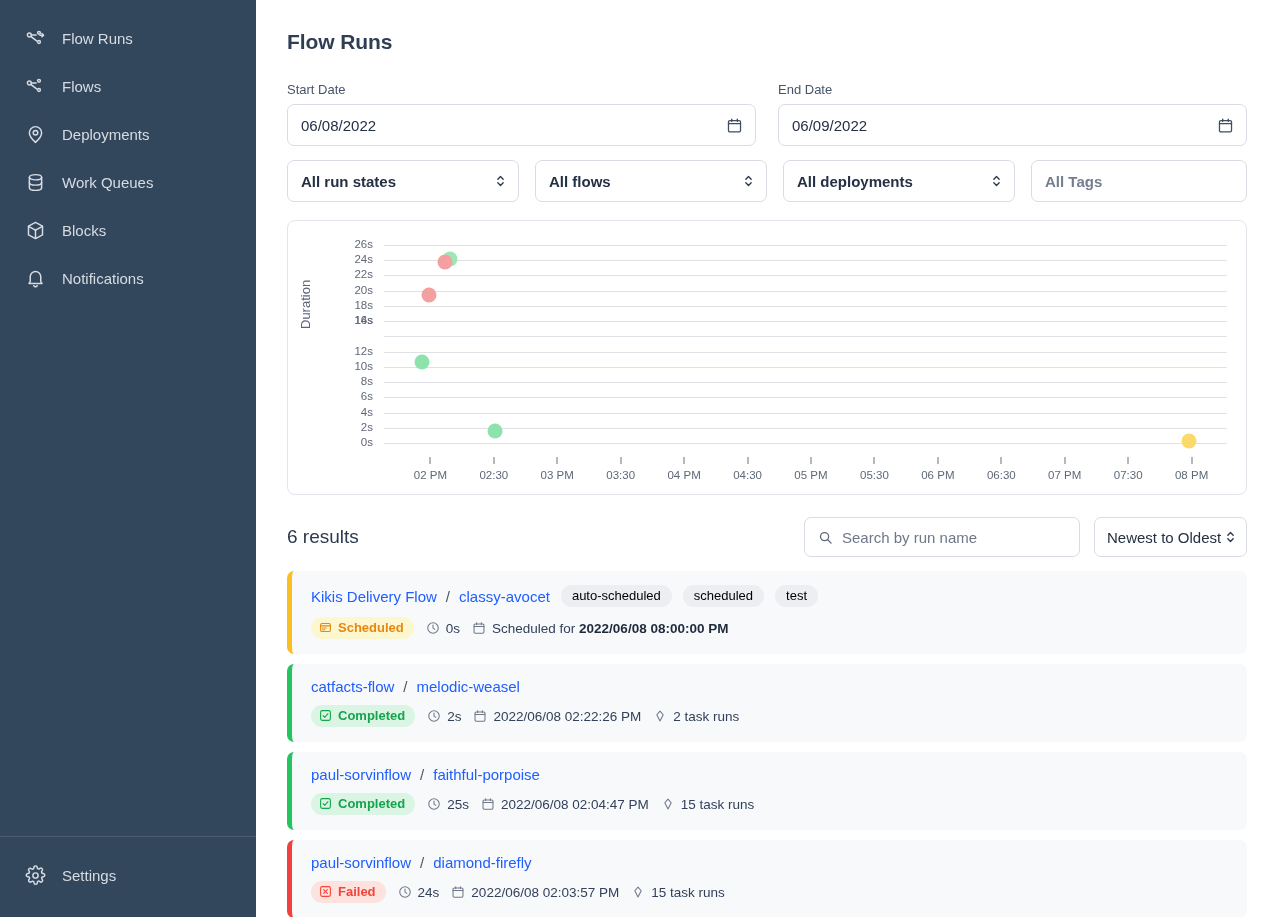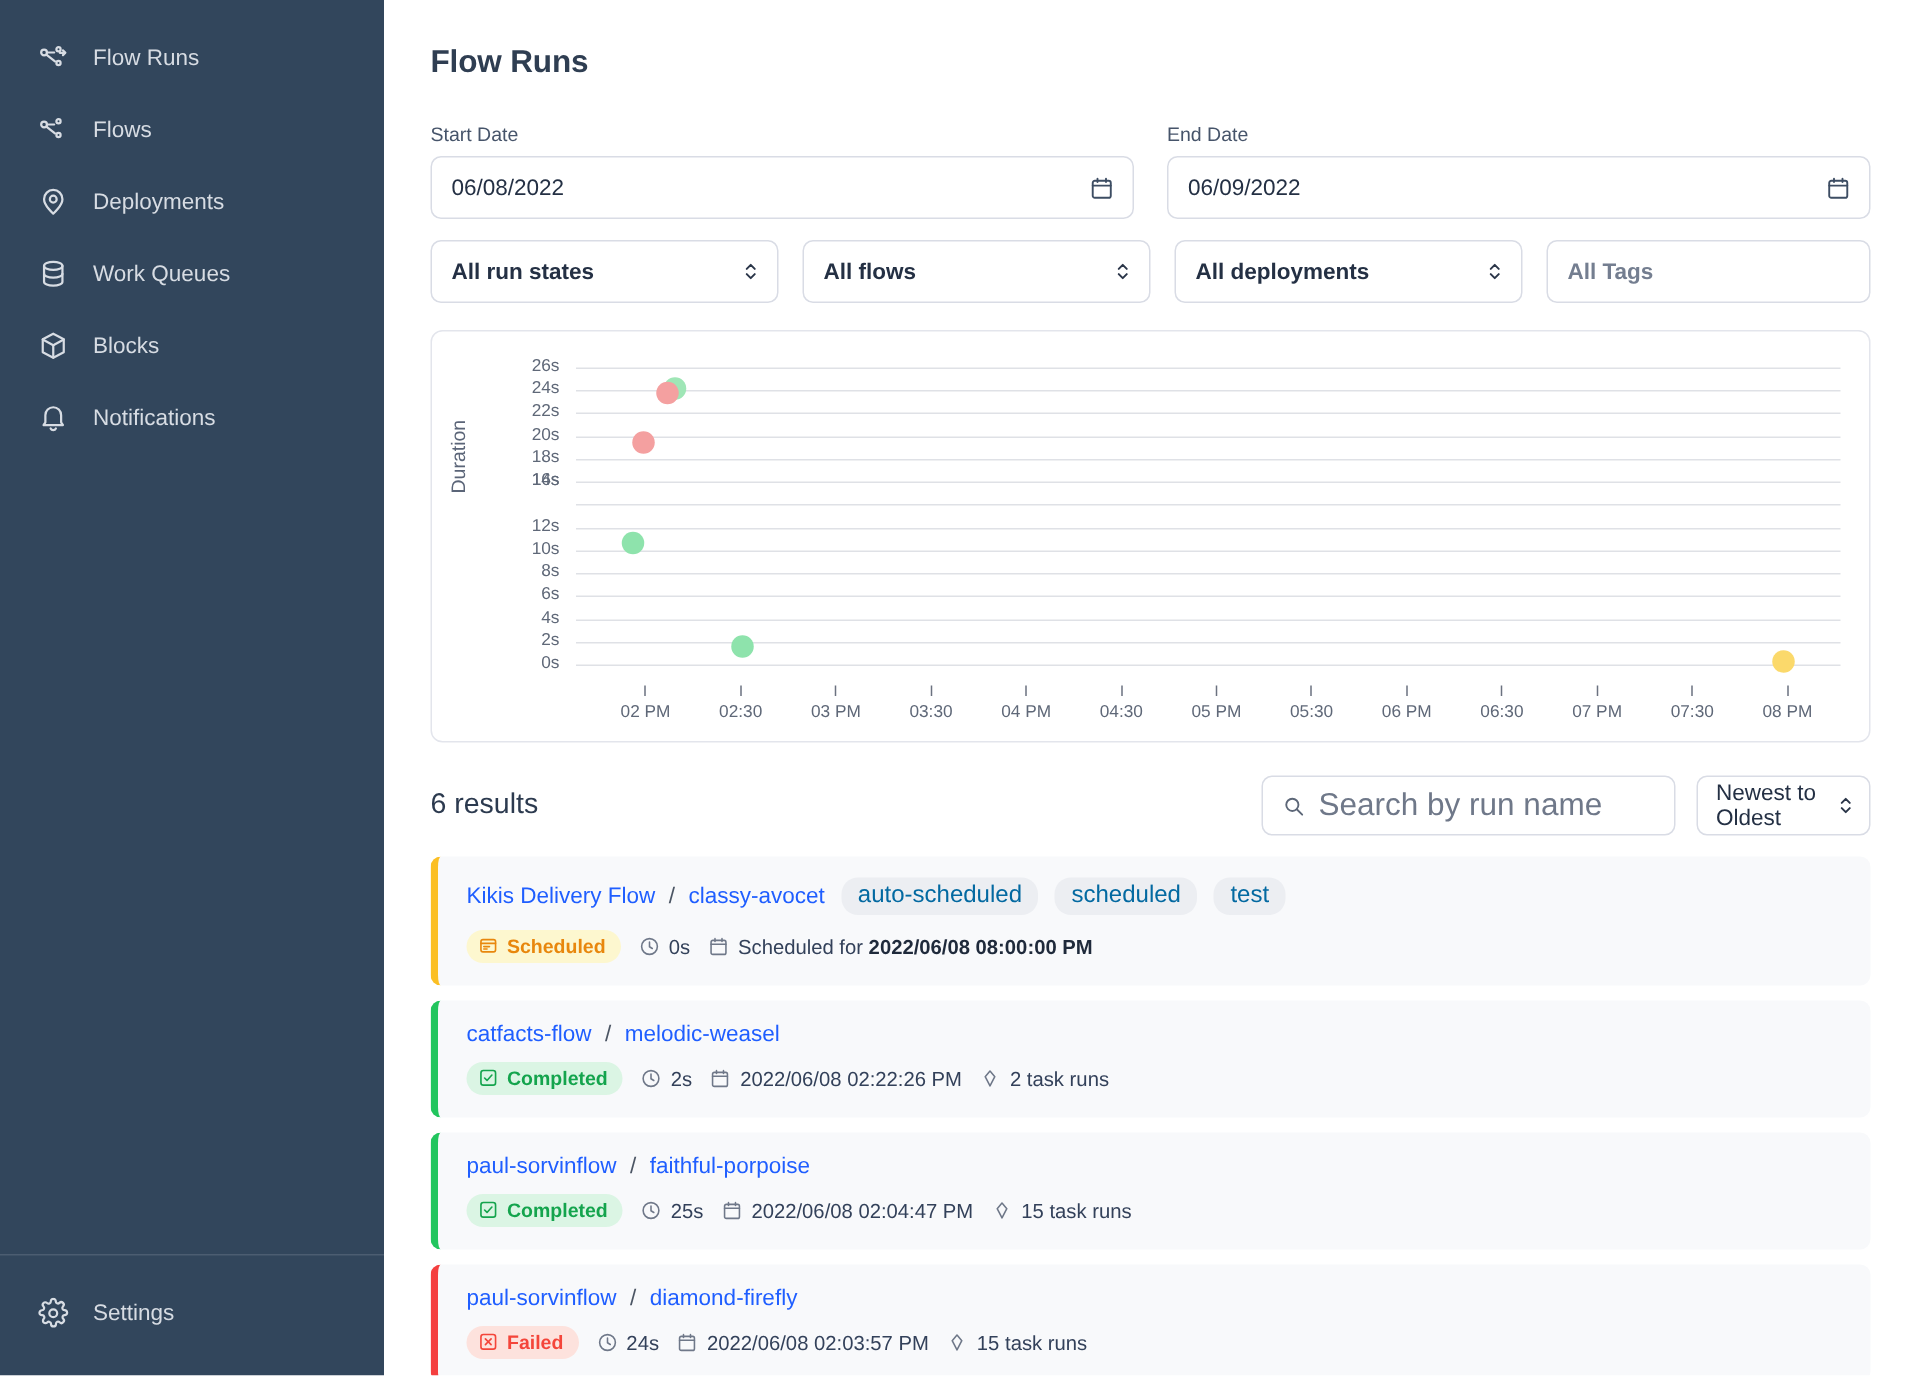--- a/index.html
+++ b/index.html
@@ -161,24 +161,24 @@
   .search-box {
     width: 276px; height: 40px;
     border: 1px solid #d9dce5;
     border-radius: 7px;
     display: flex; align-items: center;
     gap: 9px;
     padding: 0 13px;
     background: #fff;
   }
   .search-box svg { width: 15px; height: 15px; color: #5d6778; display: block; flex: 0 0 15px; }
-  .search-box .ph { font-size: 21px; color: #6f7889; }
+  .search-box .ph { font-size: 15px; color: #6f7889; }
   .sort-sel {
     margin-left: 14px;
-    width: 116px; height: 40px;
+    width: 153px; height: 40px;
     border: 1px solid #d9dce5;
     border-radius: 7px;
     display: flex; align-items: center;
     padding: 0 10px 0 12px;
     font-size: 15px; color: #243044;
     background: #fff; cursor: pointer;
   }
   .sort-sel .val { flex: 1 1 auto; }
 
   
@@ -190,23 +190,23 @@
     padding: 14px 16px 15px 19px;
     position: relative;
   }
   .run-line1 { display: flex; align-items: center; gap: 9px; flex-wrap: wrap; }
   .run-flow, .run-name {
     font-size: 15px; color: #1f5eff; cursor: pointer;
   }
   .run-sep { font-size: 15px; color: #4b5563; }
   .tag {
     background: #eceef2;
-    color: #0369a1;
+    color: #000000;
     border-radius: 11px;
-    font-size: 16px;
+    font-size: 13px;
     padding: 4px 11px 5px 11px;
     line-height: 1;
     margin-left: 2px;
   }
   .run-line2 { display: flex; align-items: center; gap: 7px; margin-top: 10px; }
   .badge {
     display: inline-flex; align-items: center; gap: 6px;
     border-radius: 11px;
     font-size: 13px;
     font-weight: 700;

